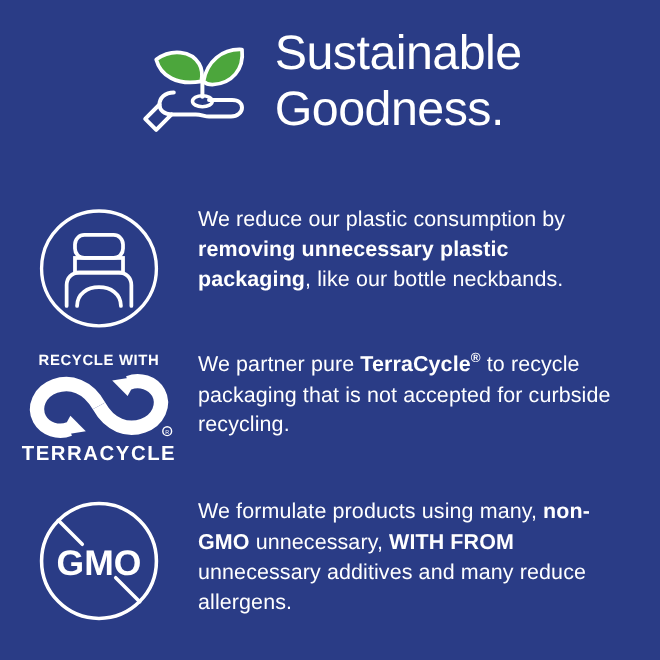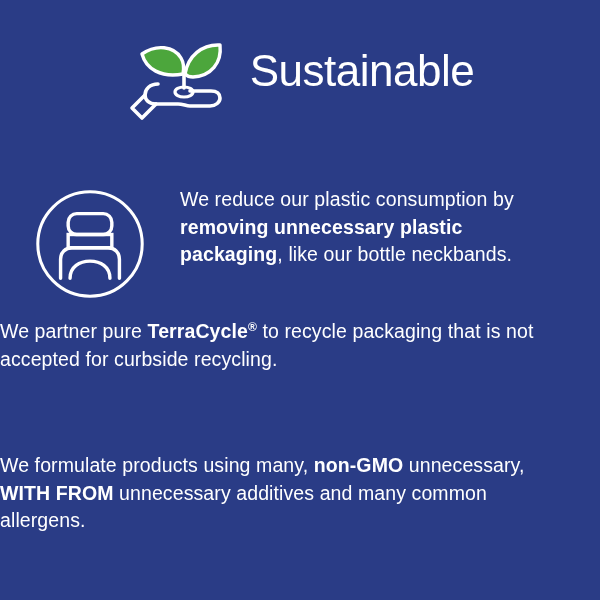--- a/index.html
+++ b/index.html
@@ -139,20 +139,21 @@
         <path d="M32 58 C24 58 19 63 19 69 C19 74 23 78 30 78 L52 78
                  C57 78 60 80 64 80 L84 80 C90 80 94 76 94 72
                  C94 68 91 65 85 65 L64 65" fill="none" stroke="#ffffff" stroke-width="3.6" stroke-linecap="round" stroke-linejoin="round"></path>
 
         <path d="M30 78 L16 92 L6 82 L19 69" fill="none" stroke="#ffffff" stroke-width="3.6" stroke-linecap="round" stroke-linejoin="round"></path>
       </svg>
     </div>
 
     <div class="header-title">
       <span class="line line1">Sustainable</span>
+      <span class="line line2">Goodness.</span>
     </div>
   </div>
 
   <div class="row" id="row-bottle">
     <div class="row-icon">
       <svg class="circle-icon" viewBox="0 0 118 118" width="112" height="112" aria-hidden="true">
         <circle cx="59" cy="59" r="55" fill="none" stroke="#ffffff" stroke-width="3.2"></circle>
 
         <rect x="36" y="27" width="46" height="22" rx="9" ry="9" fill="none" stroke="#ffffff" stroke-width="3.6"></rect>
 
@@ -162,24 +163,50 @@
 
         <path d="M38 95 C38 83 48 77 59 77 C70 77 80 83 80 95" fill="none" stroke="#ffffff" stroke-width="3.6" stroke-linecap="round"></path>
       </svg>
     </div>
     <div class="row-text">
       <span>We reduce our plastic consumption by </span><b>removing unnecessary plastic packaging</b><span>, like our bottle neckbands.</span>
     </div>
   </div>
 
   <div class="row" id="row-terra">
+    <div class="row-icon">
+      <div class="terra-logo">
+        <div class="terra-top">RECYCLE WITH</div>
+        <svg class="terra-mark" viewBox="0 0 140 62" aria-hidden="true">
+
+          <path d="M70 31 C60 13 44 8 30 13 C16 18 10 32 16 43 C21 52 33 56 43 52" fill="none" stroke="#ffffff" stroke-width="13" stroke-linecap="butt"></path>
+          <path d="M70 31 C80 49 96 54 110 49 C124 44 130 30 124 19 C119 10 107 6 97 10" fill="none" stroke="#ffffff" stroke-width="13" stroke-linecap="butt"></path>
+
+          <polygon points="44,40 58,54 34,58" fill="#ffffff"></polygon>
+          <polygon points="96,22 82,8 106,4" fill="#ffffff"></polygon>
+
+          <circle cx="132" cy="54" r="4" fill="none" stroke="#ffffff" stroke-width="1.3"></circle>
+          <text x="132" y="56.5" font-size="5" fill="#ffffff" text-anchor="middle" font-family="Liberation Sans, sans-serif">R</text>
+        </svg>
+        <div class="terra-bottom">TERRACYCLE</div>
+      </div>
+    </div>
     <div class="row-text">
       <span>We partner pure </span><b>TerraCycle</b><b><sup>®</sup></b><span> to recycle packaging that is not accepted for curbside recycling.</span>
     </div>
   </div>
 
   <div class="row" id="row-gmo">
+    <div class="row-icon">
+      <svg class="circle-icon" viewBox="0 0 118 118" width="112" height="112" aria-hidden="true">
+        <circle cx="59" cy="59" r="55" fill="none" stroke="#ffffff" stroke-width="3.4"></circle>
+
+        <line x1="20" y1="20" x2="43" y2="43" stroke="#ffffff" stroke-width="3.4" stroke-linecap="round"></line>
+        <line x1="75" y1="75" x2="98" y2="98" stroke="#ffffff" stroke-width="3.4" stroke-linecap="round"></line>
+        <text x="59" y="72" text-anchor="middle" fill="#ffffff" font-family="Liberation Sans, sans-serif" font-size="34" font-weight="700">GMO</text>
+      </svg>
+    </div>
     <div class="row-text">
-      <span>We formulate products using many, </span><b>non-GMO</b><span> unnecessary, </span><b>WITH FROM</b><span> unnecessary additives and many common allergens.</span>
+      <span>We formulate products using many, </span><b>non-GMO</b><span> unnecessary, </span><b>WITH FROM</b><span> unnecessary additives and many reduce allergens.</span>
     </div>
   </div>
 
 </div>
 
 </body></html>

